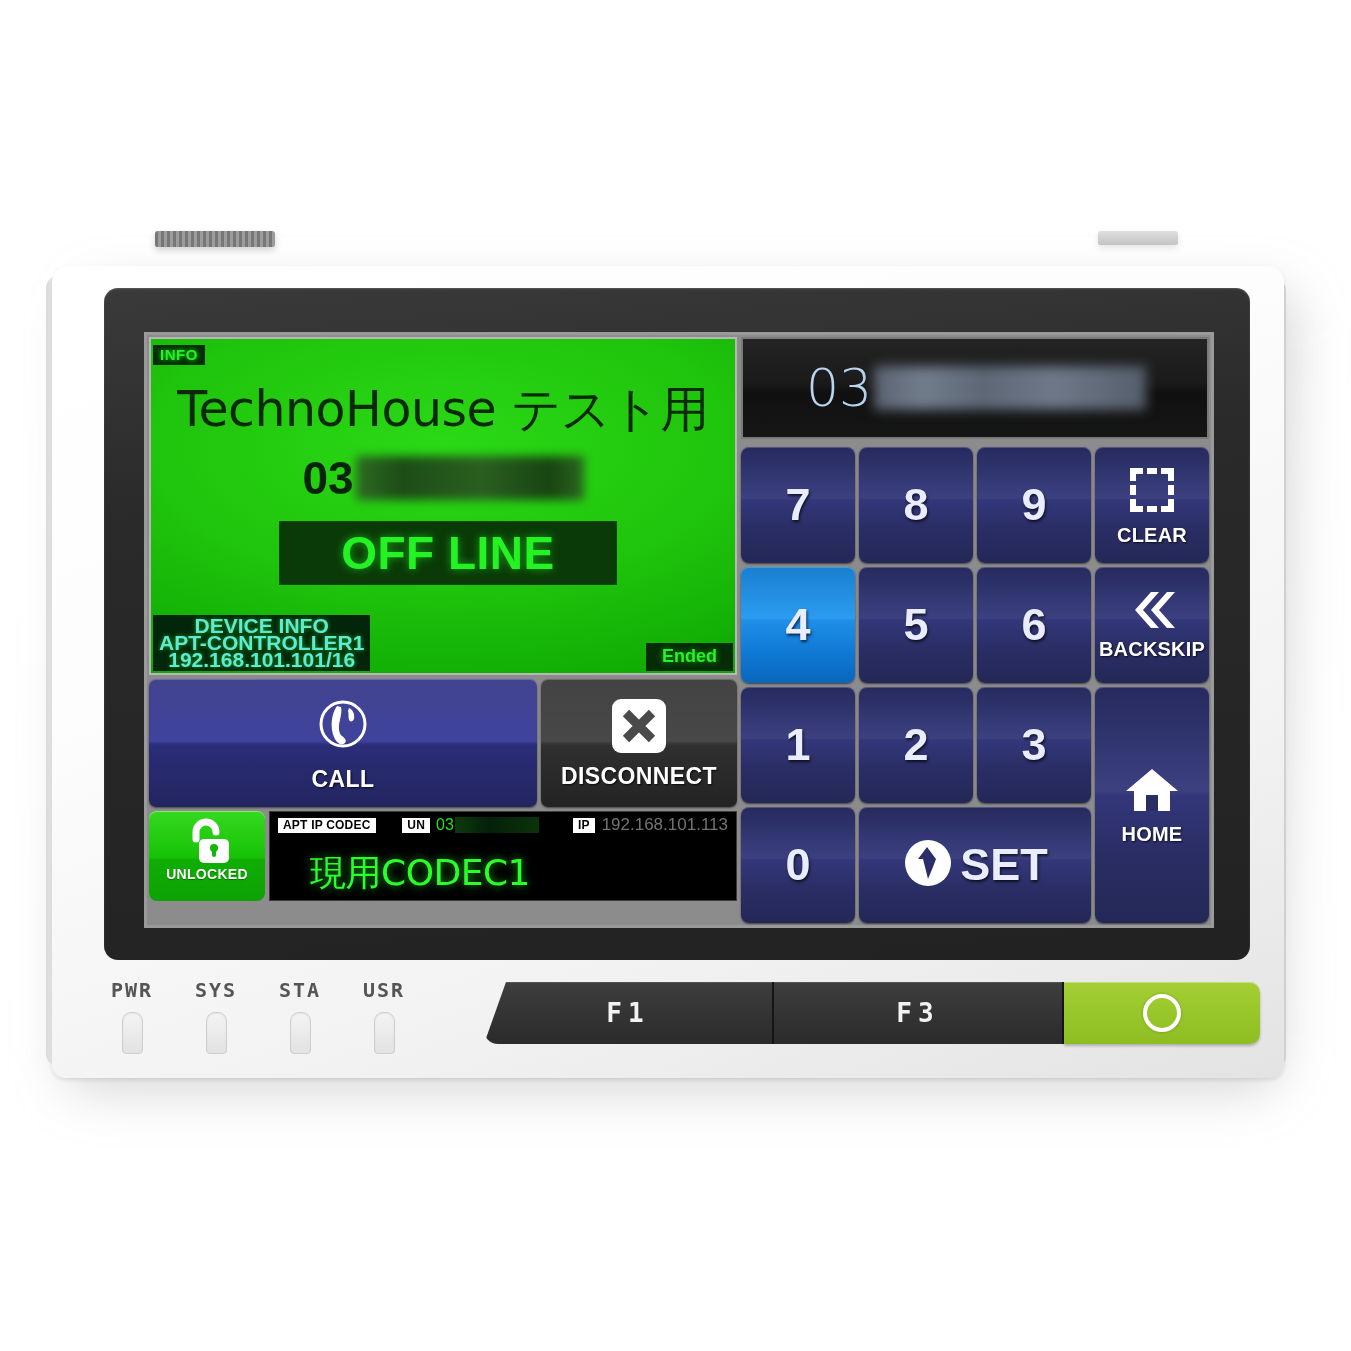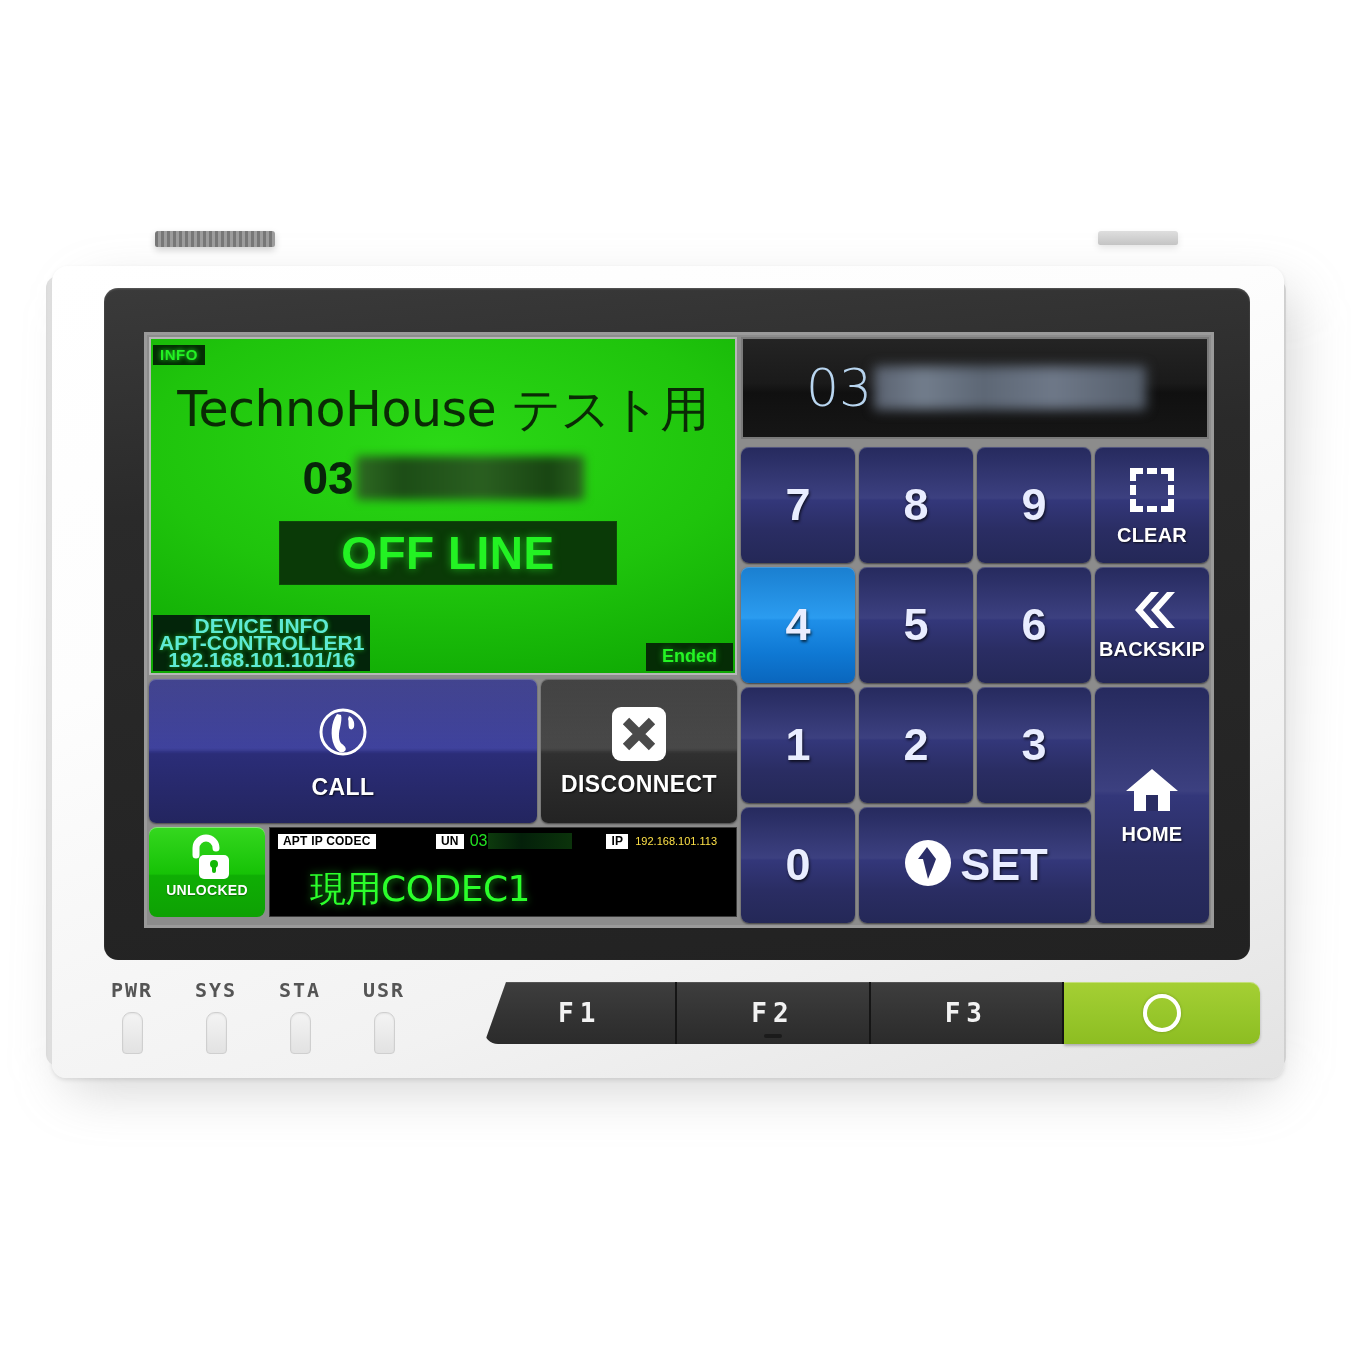--- a/index.html
+++ b/index.html
@@ -133,21 +133,21 @@
   }
   #ended-badge{
     position:absolute; right:2px; bottom:2px;
     background:#052c05; color:#24f424;
     font-size:18px; font-weight:bold;
     padding:3px 16px 4px 16px;
     text-shadow:0 0 6px rgba(40,255,40,.6);
   }
 
   
-  #action-row{height:144px; display:flex; gap:4px;}
+  #action-row{height:128px; display:flex; gap:4px;}
   .big-btn{
     position:relative; border-radius:7px; cursor:pointer;
     display:flex; flex-direction:column; align-items:center; justify-content:center;
     box-shadow:0 1px 2px rgba(0,0,0,.5), inset 0 1px 0 rgba(255,255,255,.22);
     overflow:hidden;
   }
   .big-btn::after{
     content:""; position:absolute; left:0; right:0; top:0; height:50%;
     background:linear-gradient(180deg,rgba(255,255,255,.10),rgba(255,255,255,.02));
     pointer-events:none;
@@ -195,21 +195,21 @@
   }
   #codec-tag{margin-left:8px;}
   #un-tag{margin-left:auto;text-align:center;}
   #un-value{color:#22e022; font-size:16px; font-weight:400; margin-left:6px;}
   #un-redacted{
     display:inline-block; vertical-align:middle; margin-left:1px;
     width:84px; height:16px;
     background:linear-gradient(90deg,#0d3a0d,#04200a 40%,#0b330b);
   }
   #ip-tag{margin-left:34px;}
-  #ip-value{color:#fde047; font-size:11px; margin-left:7px; margin-right:19px;}
+  #ip-value{color:#737373; font-size:17px; margin-left:7px; margin-right:8px;}
   #codec-name{
     position:absolute; left:40px; bottom:2px;
     color:#2bff2b; font-size:36px; letter-spacing:-.5px;
     text-shadow:0 0 9px rgba(40,255,40,.65);
     font-family:"DejaVu Sans","Liberation Sans",sans-serif;
   }
 
   
   #numdisplay{
     height:102px;
@@ -507,24 +507,20 @@
     <div class="led-cell">
       <div class="led-name">USR</div>
       <div class="led-lamp"></div>
     </div>
   </div>
 
   <div id="fkey-bar">
     <div class="fkey" id="fkey-f1">
       <span>F1</span>
     </div>
-    <div class="fkey" id="fkey-f2">
-      <span>F2</span>
-      <span class="nub"></span>
-    </div>
     <div class="fkey" id="fkey-f3">
       <span>F3</span>
     </div>
     <div class="fkey" id="fkey-power">
       <span id="power-ring"></span>
     </div>
   </div>
 </div>
 
 </body></html>

